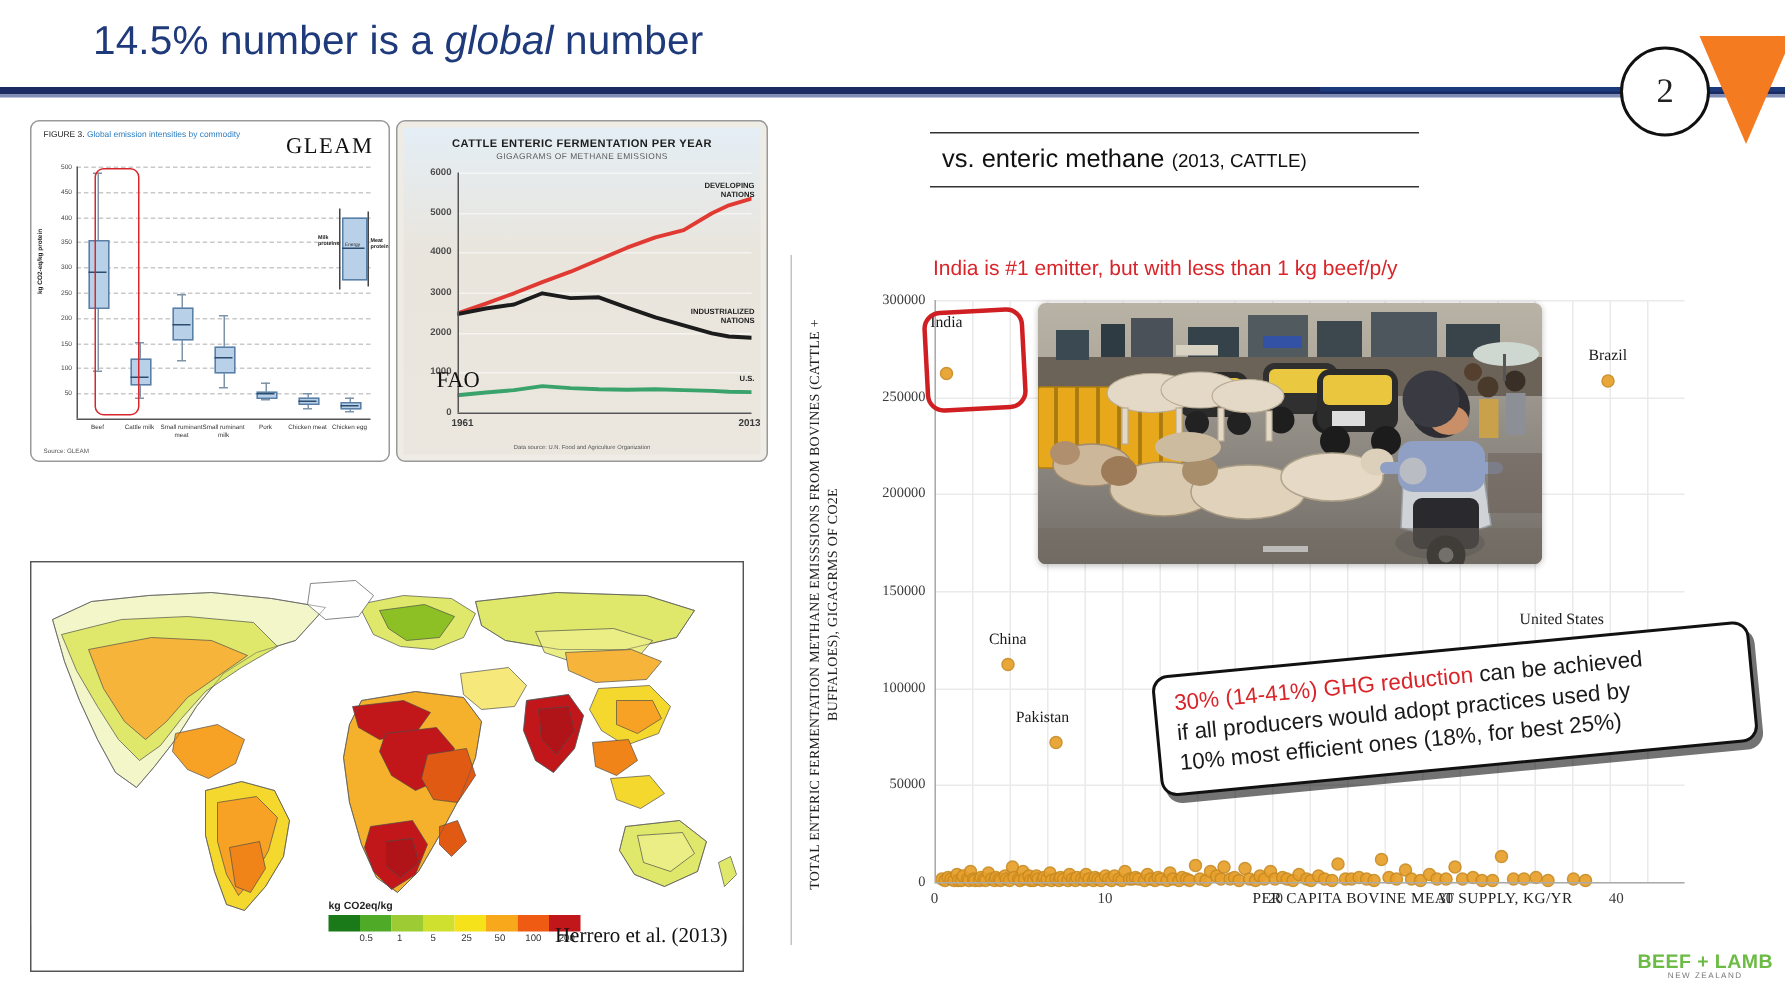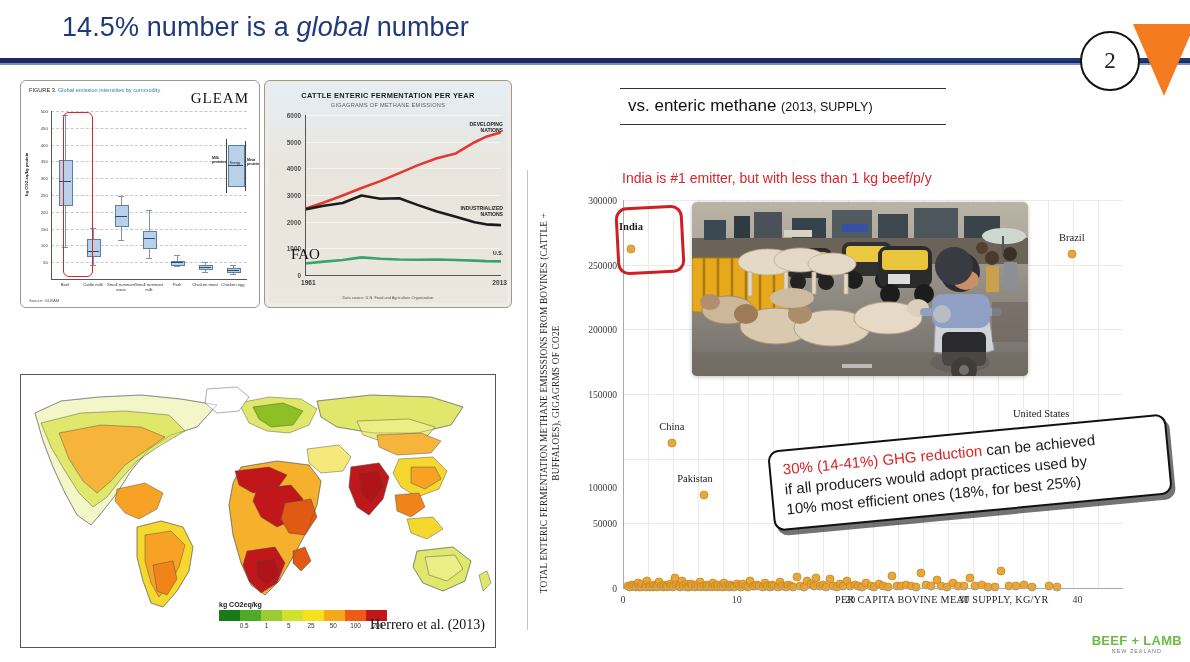--- a/index.html
+++ b/index.html
@@ -350,33 +350,33 @@
         <span>100</span>
         <span>200</span>
       </div>
   </div>
   <div id="herrero">Herrero et al. (2013)</div>
 </div>
 
 <div id="divider"></div>
 
 <div id="rp-header">
-  <div id="rp-h2"><span>vs. enteric methane</span> <small>(2013, SUPPLY)</small></div>
+  <div id="rp-h2"><span>vs. enteric methane</span> <small>(2013, CATTLE)</small></div>
 </div>
 <div id="rp-red">India is #1 emitter, but with less than 1 kg beef/p/y</div>
 
 <div id="sc-wrap">
   <div id="sc-ylabel">TOTAL ENTERIC FERMENTATION METHANE EMISSSIONS FROM BOVINES (CATTLE + BUFFALOES), GIGAGRMS OF CO2E</div>
   <div id="sc-plot">
       <div class="sc-gh" style="top: 388px;"></div>
       <div class="sc-yt" style="top: 388px;">0</div>
       <div class="sc-gh" style="top: 323.333px;"></div>
       <div class="sc-yt" style="top: 323.333px;">50000</div>
       <div class="sc-gh" style="top: 258.667px;"></div>
-      <div class="sc-yt" style="top: 258.667px; margin-top: 28px;">100000</div>
+      <div class="sc-yt" style="top: 258.667px;">100000</div>
       <div class="sc-gh" style="top: 194px;"></div>
       <div class="sc-yt" style="top: 194px;">150000</div>
       <div class="sc-gh" style="top: 129.333px;"></div>
       <div class="sc-yt" style="top: 129.333px;">200000</div>
       <div class="sc-gh" style="top: 64.6667px;"></div>
       <div class="sc-yt" style="top: 64.6667px;">250000</div>
       <div class="sc-gh" style="top: 0px;"></div>
       <div class="sc-yt" style="top: 0px;">300000</div>
       <div class="sc-gv" style="left: 0px;"></div>
       <div class="sc-gv" style="left: 25px;"></div>
@@ -534,21 +534,21 @@
       <div class="sc-pt" style="left: 364.773px; bottom: 1.42267px; background: rgb(232, 160, 42);"></div>
       <div class="sc-pt" style="left: 371.591px; bottom: 1.164px; background: rgb(232, 160, 42);"></div>
       <div class="sc-pt" style="left: 378.409px; bottom: 17.3307px; background: rgb(232, 160, 42);"></div>
       <div class="sc-pt" style="left: 386.364px; bottom: 2.19867px; background: rgb(232, 160, 42);"></div>
       <div class="sc-pt" style="left: 393.182px; bottom: 1.68133px; background: rgb(232, 160, 42);"></div>
       <div class="sc-pt" style="left: 401.136px; bottom: 2.84533px; background: rgb(232, 160, 42);"></div>
       <div class="sc-pt" style="left: 409.091px; bottom: 1.29333px; background: rgb(232, 160, 42);"></div>
       <div class="sc-pt" style="left: 426.136px; bottom: 1.81067px; background: rgb(232, 160, 42);"></div>
       <div class="sc-pt" style="left: 434.091px; bottom: 1.03467px; background: rgb(232, 160, 42);"></div>
       <div class="sc-pt" style="left: 7.95455px; bottom: 338.853px; background: rgb(232, 160, 42);"></div>
-      <div class="sc-lab" style="left: 7.95455px; top: 21px; font-weight: bold;">India</div>
+      <div class="sc-lab" style="left: 7.95455px; top: 10px;">India</div>
       <div class="sc-pt" style="left: 448.864px; bottom: 333.68px; background: rgb(232, 160, 42);"></div>
       <div class="sc-lab" style="left: 448.864px; top: 32.32px;">Brazil</div>
       <div class="sc-pt" style="left: 48.8636px; bottom: 144.853px; background: rgb(232, 160, 42);"></div>
       <div class="sc-lab" style="left: 48.8636px; top: 221.147px;">China</div>
       <div class="sc-pt" style="left: 418.182px; bottom: 157.787px; background: rgb(232, 160, 42);"></div>
       <div class="sc-lab" style="left: 418.182px; top: 208.213px;">United States</div>
       <div class="sc-pt" style="left: 80.6818px; bottom: 93.12px; background: rgb(232, 160, 42);"></div>
       <div class="sc-lab" style="left: 72px; top: 272.88px;">Pakistan</div>
       <div style="position: absolute; left: 0px; top: 388px; width: 100%; border-top: 1px solid rgb(170, 170, 170);"></div>
       <div style="position: absolute; left: 0px; top: 0px; height: 388px; border-left: 1px solid rgb(170, 170, 170);"></div>

